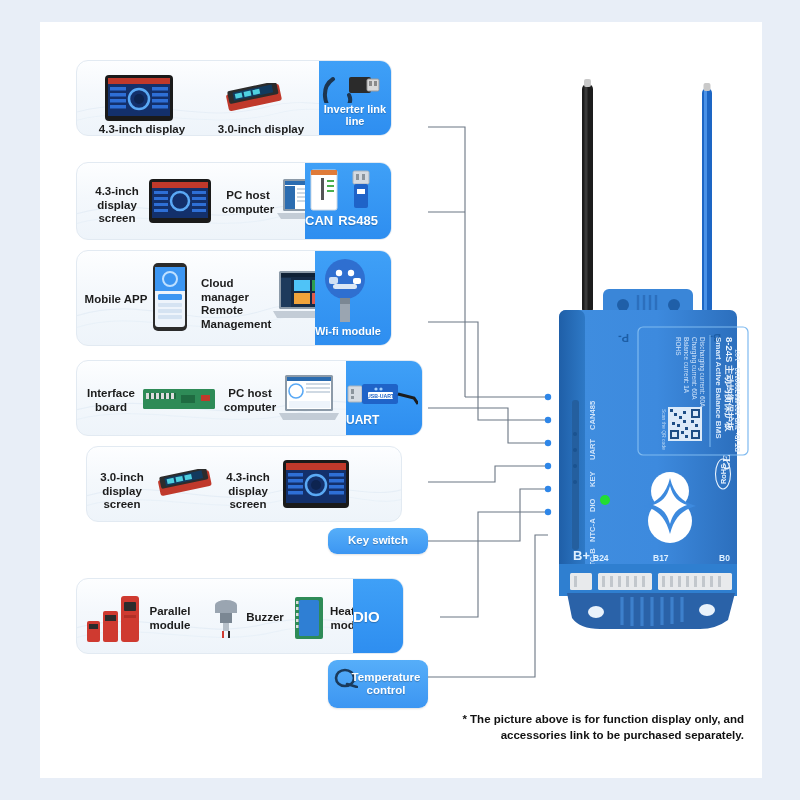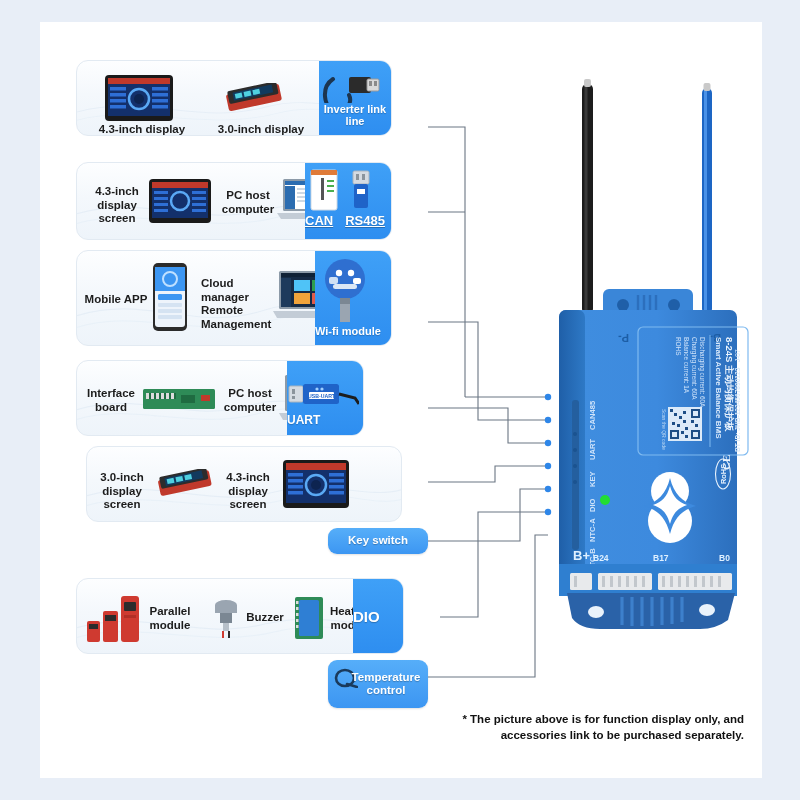--- a/index.html
+++ b/index.html
@@ -185,21 +185,21 @@
         <rect x="16" y="11" width="3" height="22" fill="#555"></rect>
         <rect x="22" y="13" width="7" height="2" fill="#4caf50"></rect>
         <rect x="22" y="18" width="7" height="2" fill="#4caf50"></rect>
         <rect x="22" y="23" width="7" height="2" fill="#4caf50"></rect>
         <rect x="48" y="4" width="16" height="13" rx="1.5" fill="#d5dbe2" stroke="#a9b3bd"></rect>
         <rect x="51" y="7" width="3" height="6" fill="#8b949c"></rect>
         <rect x="57" y="7" width="3" height="6" fill="#8b949c"></rect>
         <rect x="49" y="17" width="14" height="24" rx="2" fill="#1f63c8"></rect>
         <rect x="52" y="22" width="8" height="5" fill="#ffffff"></rect>
       </svg>
-      <div style="display:flex; gap:12px; padding-bottom:4px;text-decoration:underline;">
+      <div style="display:flex; gap:5px; padding-bottom:4px;">
         <span style="font-size:13px; text-shadow:0 1px 1px rgba(0,0,0,.25)">CAN</span>
         <span style="font-size:13px; text-shadow:0 1px 1px rgba(0,0,0,.25)">RS485</span>
       </div>
     </div>
   </div>
 
   <div class="row" style="left:36px; top:228px; width:316px; height:96px;">
     <svg class="wave" viewBox="0 0 316 96" preserveAspectRatio="none">
       <path d="M0,66 C70,44 120,84 190,60 C240,44 280,72 316,58" stroke="#dde8f3" fill="none" stroke-width="1.2"></path>
       <path d="M0,78 C60,58 130,92 200,70 C250,54 285,80 316,70" stroke="#e4eef7" fill="none" stroke-width="1.2"></path>
@@ -238,21 +238,21 @@
         <rect x="18" y="27" width="24" height="5" rx="2.5" fill="#dbe7f5"></rect>
         <rect x="14" y="20" width="9" height="7" rx="2" fill="#cfe0f4"></rect>
         <rect x="38" y="21" width="8" height="6" rx="2" fill="#ffffff"></rect>
         <rect x="25" y="41" width="10" height="24" fill="#9aa5b1"></rect>
         <rect x="25" y="41" width="10" height="6" fill="#7b8793"></rect>
       </svg>
       <span class="cap">Wi-fi module</span>
     </div>
   </div>
 
-  <div class="row" style="left:36px; top:338px; width:288px; height:76px;">
+  <div class="row" style="left:36px; top:338px; width:347px; height:76px;">
     <svg class="wave" viewBox="0 0 316 76" preserveAspectRatio="none">
       <path d="M0,50 C70,30 120,64 190,46 C240,32 280,54 316,44" stroke="#dde8f3" fill="none" stroke-width="1.2"></path>
       <path d="M0,60 C60,42 130,72 200,54 C250,40 285,62 316,54" stroke="#e4eef7" fill="none" stroke-width="1.2"></path>
     </svg>
     <span class="lbl" style="left:6px; top:26px; width:56px; white-space:pre-line;">Interface
 board</span>
     <svg style="position:absolute;left:66px;top:28px;" width="72" height="20">
       <rect x="0" y="0" width="72" height="20" rx="1.5" fill="#2e8b57"></rect>
       <rect x="3" y="4" width="30" height="6" fill="#1f6b41"></rect>
       <rect x="3" y="4" width="3" height="6" fill="#dcdcdc"></rect>

